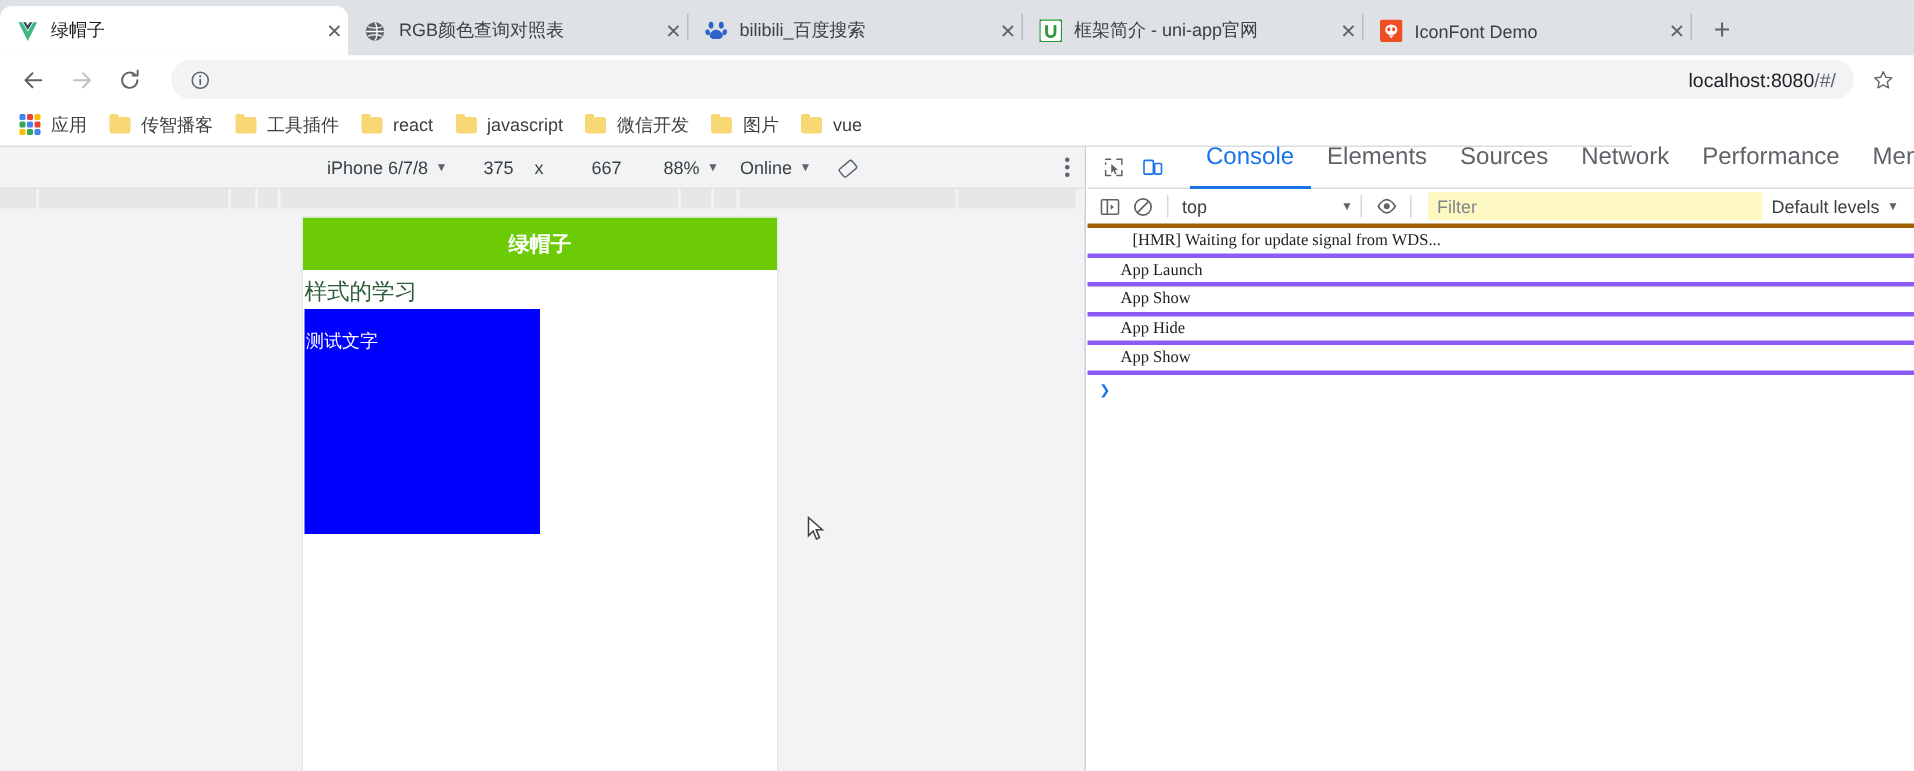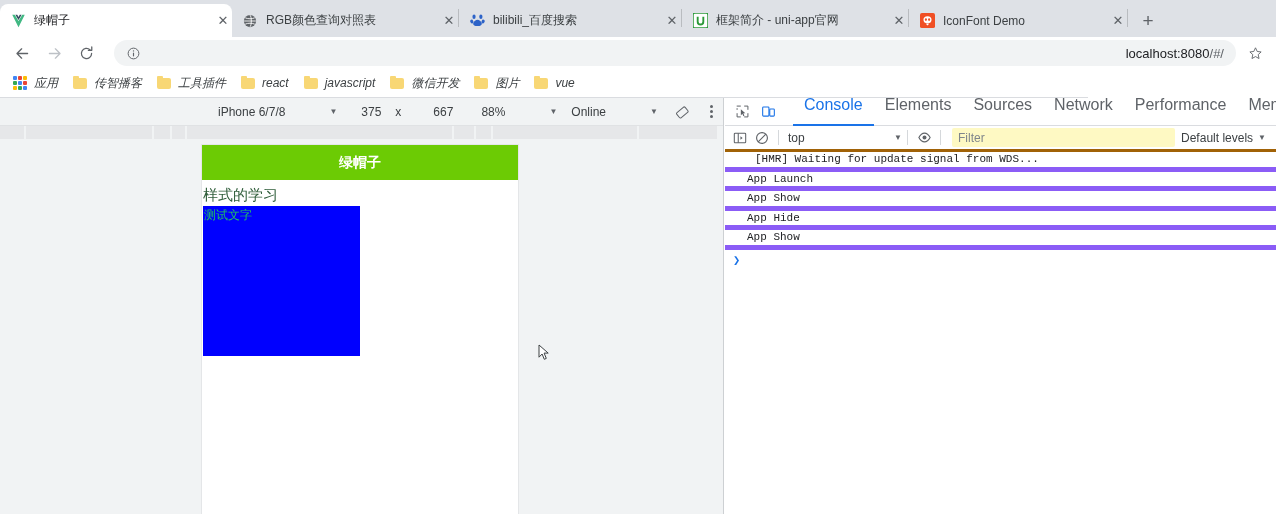--- a/index.html
+++ b/index.html
@@ -102,21 +102,20 @@
   }
 
   
   .bookmarks {
     position: absolute; top: 69px; left: 0;
     width: 1088px; height: 29px;
     background: #ffffff;
     display: flex; align-items: center;
     padding: 0 8px;
     border-bottom: 1px solid #dadce0;
-    font-style: italic;
   }
   .bm {
     display: flex; align-items: center;
     padding: 3px 8px 3px 4px;
     margin-right: 2px;
     border-radius: 4px;
     flex: 0 0 auto;
   }
   .bm .bm-icon {
     width: 16px; height: 16px;
@@ -156,21 +155,20 @@
     position: absolute; top: 0; left: 0;
     width: 723px; height: 28px;
     background: #f1f3f4;
     display: flex; align-items: center;
     border-bottom: 1px solid #e0e2e4;
   }
   .devtoolbar .dt-item {
     font-size: 12px; color: #3c4043;
     display: flex; align-items: center;
     white-space: nowrap;
-    gap: 39px;
   }
   .dt-caret { font-size: 8px; margin-left: 5px; color: #5f6368; }
   .dt-dim { color: #9aa0a6; }
   .dt-rotate {
     width: 16px; height: 16px;
     display: flex; align-items: center; justify-content: center;
     color: #5f6368;
   }
   .dt-kebab {
     margin-left: auto; margin-right: 10px;
@@ -206,22 +204,22 @@
   .page-h2 {
     font-size: 15px;
     padding: 6px 0 2px 1px;
     line-height: 1.2;
   }
   .blue-box {
     width: 157px; height: 150px;
     margin-left: 1px;
   }
   .blue-box .bb-text {
-    font-size: 12px; color: #22c55e;
-    padding: 2px 0 0 1px;
+    font-size: 12px; color: #ffffff;
+    padding: 14px 0 0 1px;
     line-height: 1.25;
   }
 
   .cursor {
     position: absolute;
     left: 538px; top: 246px;
     width: 12px; height: 18px;
     pointer-events: none;
   }
 
@@ -293,23 +291,23 @@
     display: flex; align-items: center;
     white-space: nowrap;
     padding-right: 6px;
   }
   .ct-levels .cs-caret { margin-left: 5px; font-size: 8px; color: #5f6368; }
 
   .console-log { background: #ffffff; }
   .logrow {
     height: 19.5px;
     display: flex; align-items: center;
-    border-bottom: 5px solid #8b5cf6;
+    border-bottom: 3px solid #8b5cf6;
     padding-left: 22px;
-    font-family: Liberation Mono, monospace;
+    font-family: Liberation Serif, serif;
     font-size: 11px;
     color: #202124;
     white-space: nowrap;
   }
   .logrow.indented { padding-left: 30px; }
   .prompt-row {
     height: 20px;
     display: flex; align-items: center;
     padding-left: 8px;
     color: #1a73e8;

